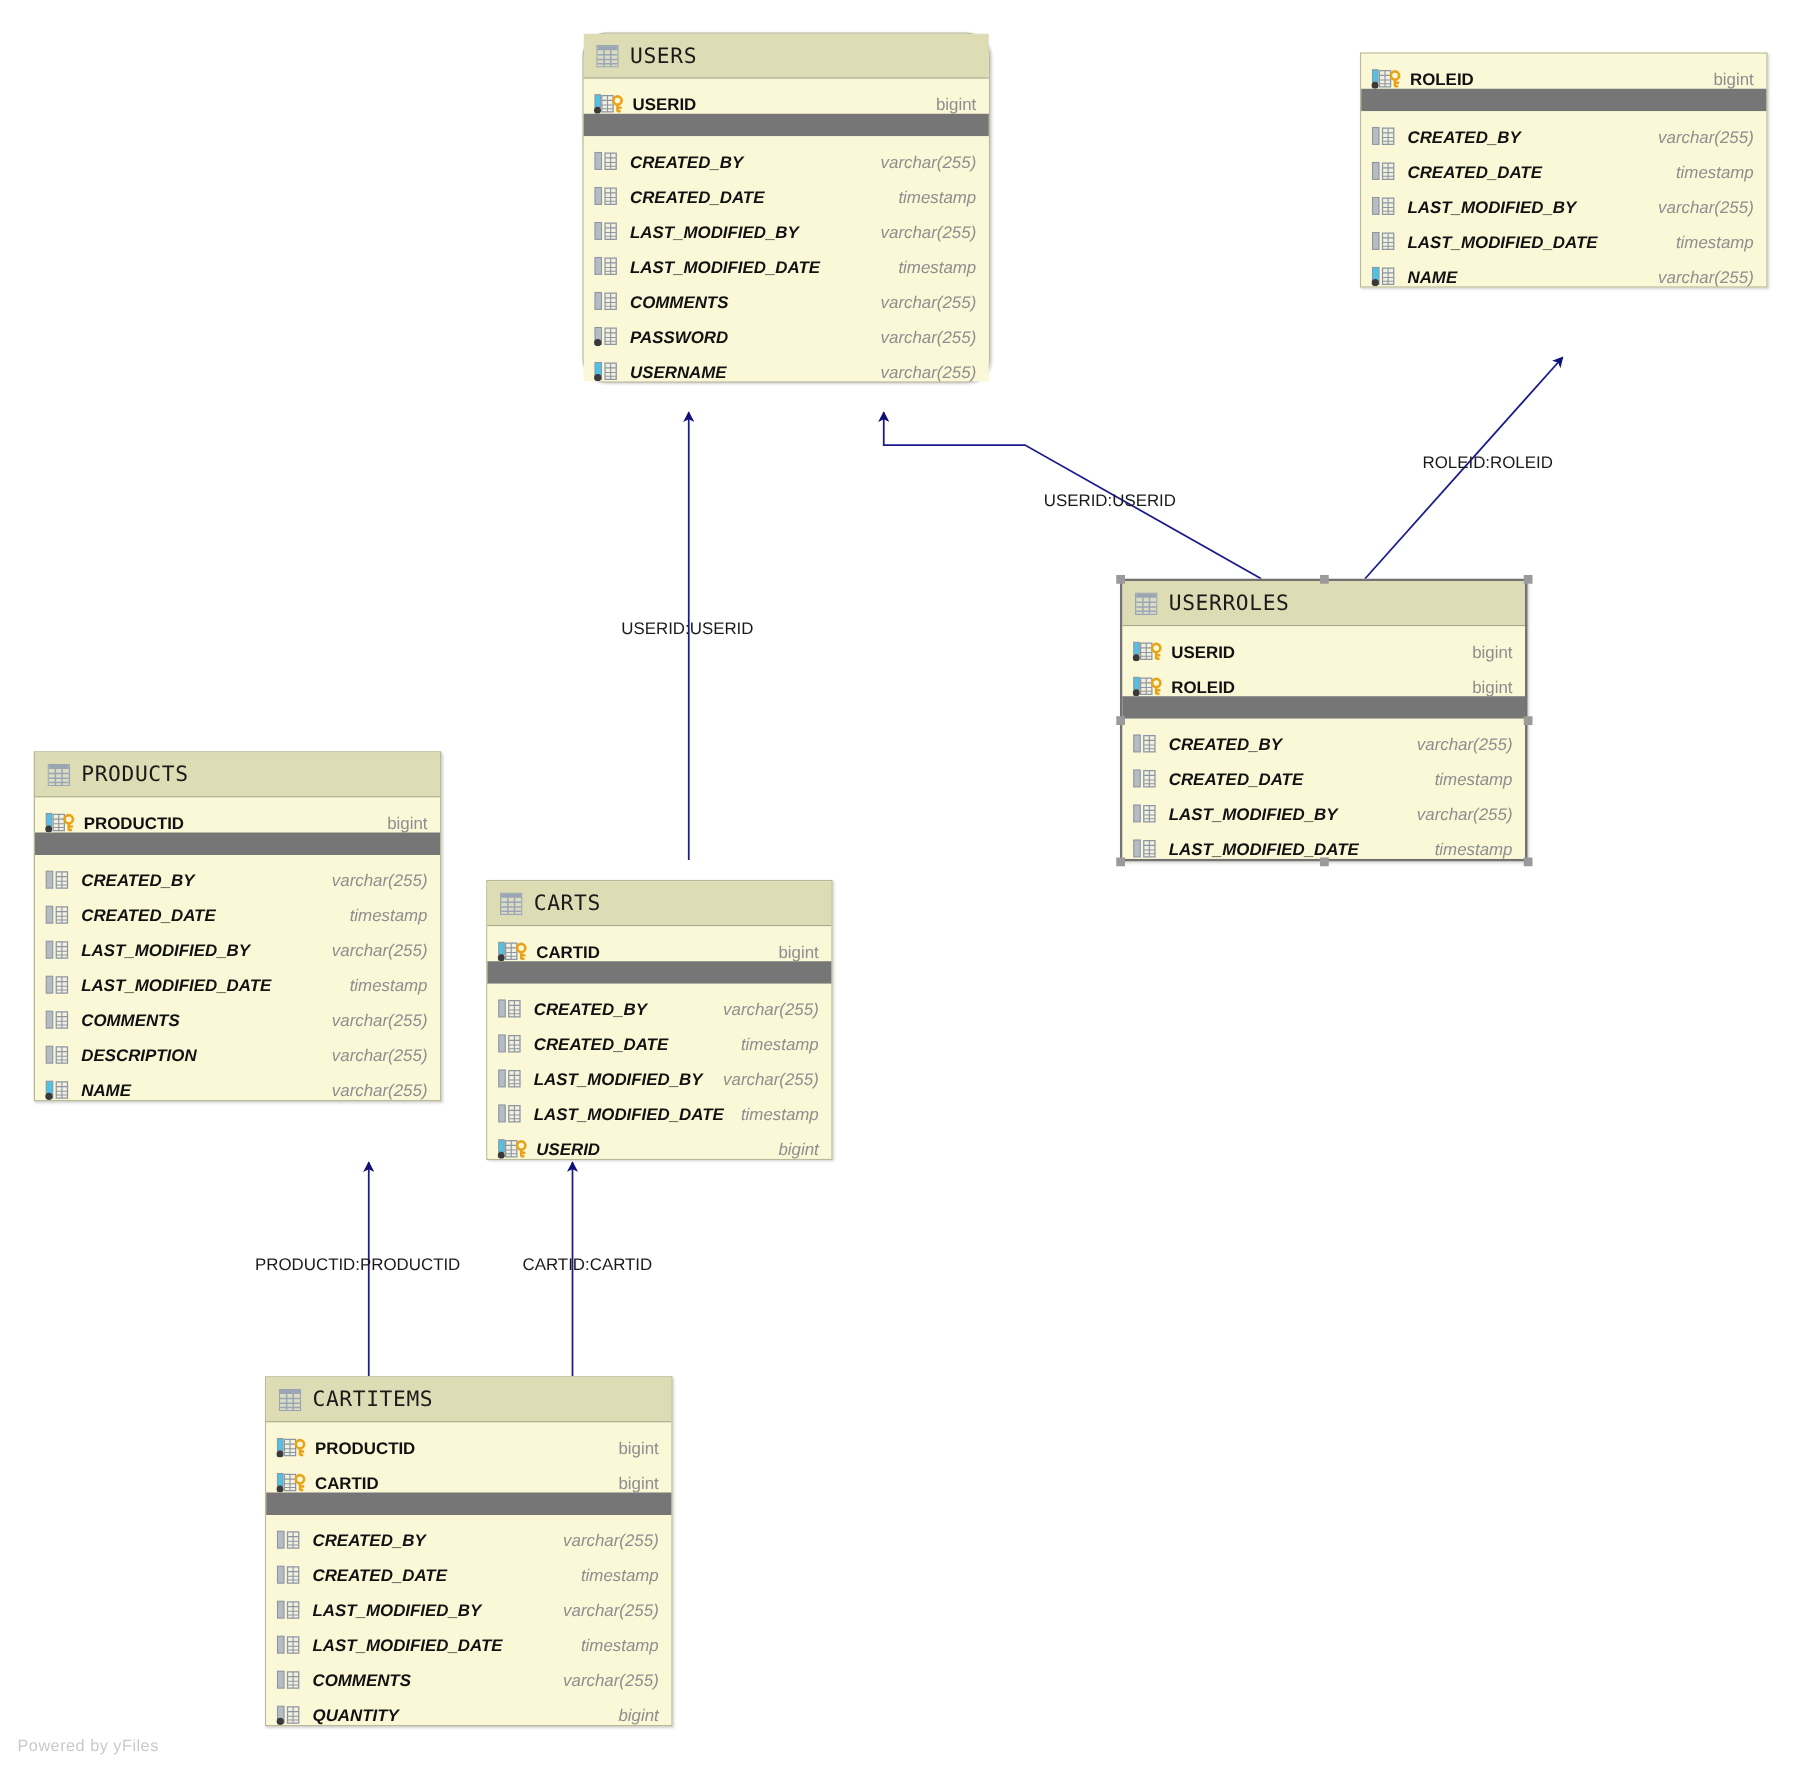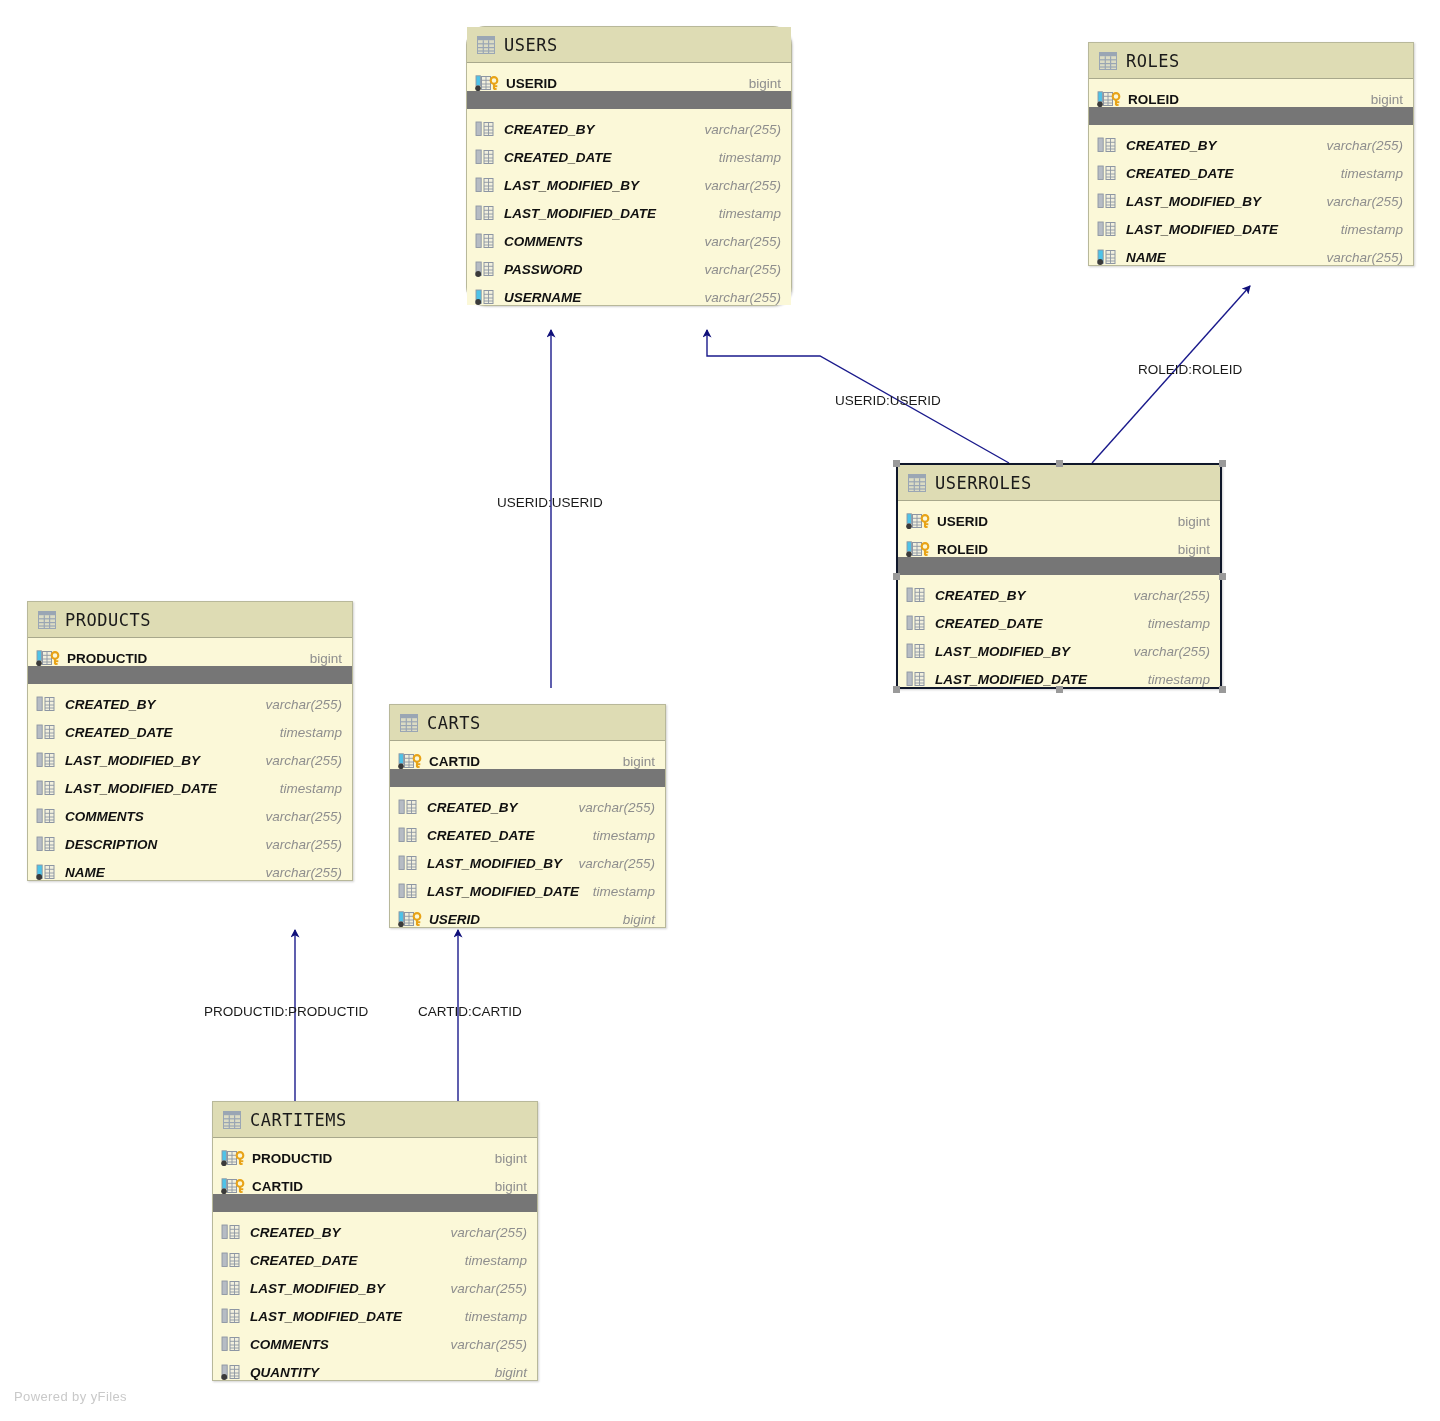--- a/index.html
+++ b/index.html
@@ -33,21 +33,21 @@
 
   
   .node {
     position: absolute;
     box-sizing: border-box;
     background: #fbf8d8;
     border: 1px solid #b8b89a;
     box-shadow: 1px 1px 2px rgba(0,0,0,0.18);
   }
   .node.selected {
-    border: 2px solid #0f172a;
+    border: 2px solid #737373;
     box-shadow: 1px 1px 2px rgba(0,0,0,0.18);
   }
 
   .node-header {
     display: flex;
     align-items: center;
     background: #dedcb4;
     border-bottom: 1px solid #a8a88c;
     height: 36px;
     padding: 0 10px;
@@ -263,32 +263,20 @@
                 <line x1="9" y1="9.0" x2="18" y2="9.0" stroke="#8d96a3" stroke-width="0.9"></line>
                 <line x1="9" y1="12.0" x2="18" y2="12.0" stroke="#8d96a3" stroke-width="0.9"></line>
                 <line x1="13.5" y1="1.5" x2="13.5" y2="14.5" stroke="#8d96a3" stroke-width="0.9"></line>
               </svg></span>
             <span class="col-name">USERNAME</span>
             <span class="col-type">varchar(255)</span>
           </div>
         </div>
       </div>
       <div class="node" style="left: 1088px; top: 42px; width: 326px;">
-        <div class="node-header">
-          <span class="ico ico-table"><svg width="18" height="18" viewBox="0 0 18 18">
-              <rect x="0.5" y="0.5" width="17" height="17" fill="#dcdcc4" stroke="#9aa6b4"></rect>
-              <rect x="1" y="1" width="16" height="3.2" fill="#9aa6b4"></rect>
-              <line x1="1" y1="7.8" x2="17" y2="7.8" stroke="#9aa6b4" stroke-width="1.2"></line>
-              <line x1="1" y1="11.6" x2="17" y2="11.6" stroke="#9aa6b4" stroke-width="1.2"></line>
-              <line x1="1" y1="15" x2="17" y2="15" stroke="#9aa6b4" stroke-width="1.2"></line>
-              <line x1="6.3" y1="4.2" x2="6.3" y2="17" stroke="#9aa6b4" stroke-width="1.2"></line>
-              <line x1="11.6" y1="4.2" x2="11.6" y2="17" stroke="#9aa6b4" stroke-width="1.2"></line>
-            </svg></span>
-          <span class="node-title">ROLES</span>
-        </div>
         <div class="pk-section">
           <div class="col-row">
             <span class="ico ico-key"><svg width="24" height="16" viewBox="0 0 24 16">
                 <rect x="1" y="0.8" width="4.4" height="10" fill="#4ec3e8" stroke="#8d96a3" stroke-width="0.9"></rect>
                 <circle cx="3.0" cy="13.2" r="2.8" fill="#3a3a3a"></circle>
                 <rect x="6.5" y="1.5" width="9" height="13" fill="#f2f0de" stroke="#8d96a3" stroke-width="1"></rect>
                 <line x1="6.5" y1="5.3" x2="15.5" y2="5.3" stroke="#8d96a3" stroke-width="0.9"></line>
                 <line x1="6.5" y1="9.0" x2="15.5" y2="9.0" stroke="#8d96a3" stroke-width="0.9"></line>
                 <line x1="6.5" y1="12.0" x2="15.5" y2="12.0" stroke="#8d96a3" stroke-width="0.9"></line>
                 <line x1="11" y1="1.5" x2="11" y2="14.5" stroke="#8d96a3" stroke-width="0.9"></line>

